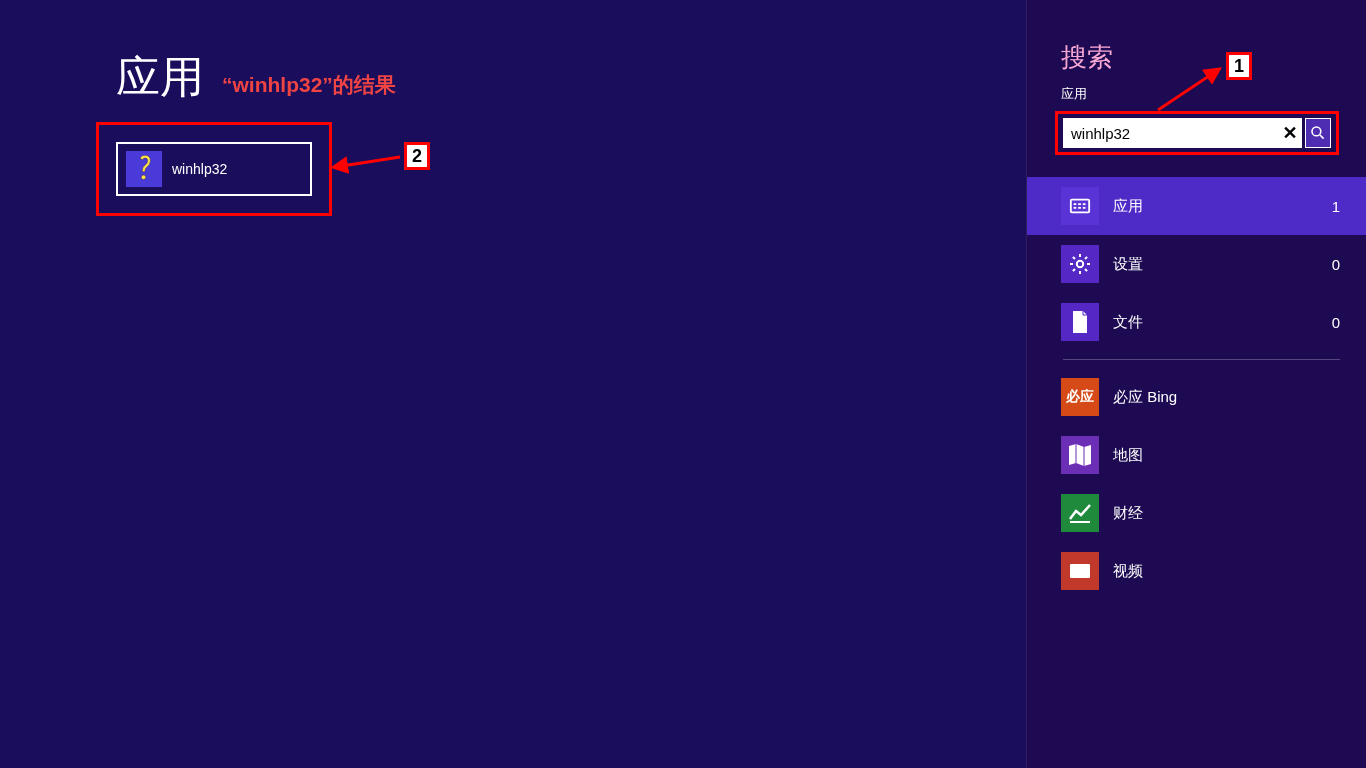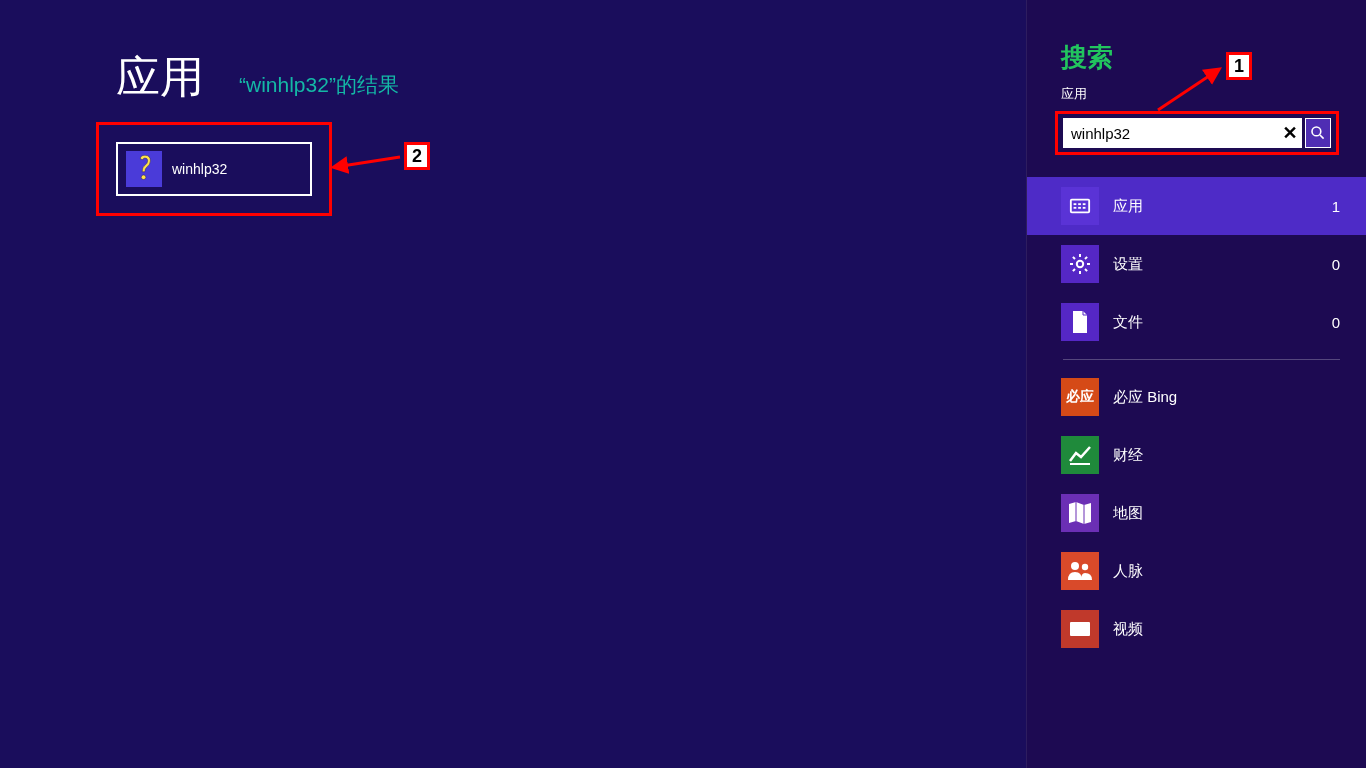--- a/index.html
+++ b/index.html
@@ -33,24 +33,23 @@
       gap: 18px;
     }
     
     .main-title {
       color: #fff;
       font-size: 44px;
       font-weight: 300;
     }
     
     .main-subtitle {
-      color: #14b8a6;
+      color: #ef4444;
       font-size: 21px;
-      font-weight: 400;
-      margin-left: 17px;
+      font-weight: 700;
     }
     
     
     .result-outer-box {
       position: absolute;
       left: 96px;
       top: 122px;
       width: 236px;
       height: 94px;
       border: 3px solid #ff0000;
@@ -111,23 +110,23 @@
       right: 0;
       top: 0;
       width: 340px;
       height: 768px;
       background: #1d0a52;
       border-left: 1px solid rgba(255,255,255,0.08);
       padding-top: 40px;
     }
     
     .side-title {
-      color: #22c55e;
+      color: #f9a8d4;
       font-size: 26px;
-      font-weight: 700;
+      font-weight: 400;
       padding-left: 34px;
       margin-bottom: 10px;
     }
     .side-sub {
       color: #fff;
       font-size: 13px;
       padding-left: 34px;
       margin-bottom: 8px;
     }
     
@@ -323,48 +322,37 @@
     </div>
   <div class="divider"></div>
   <div class="provider-list" id="provider-list">
       <div class="provider-item">
         <div class="provider-icon" style="background:#d54a17">
           <span style="color:#fff;font-size:14px;font-weight:600">必应</span>
         </div>
         <div class="provider-label">必应 Bing</div>
       </div>
       <div class="provider-item">
-        <div class="provider-icon" style="background:#1f8a3b">
-          <svg width="24" height="24" viewBox="0 0 24 24">
-            <polyline points="2,18 8,10 13,14 22,4" fill="none" stroke="#fff" stroke-width="2.5"></polyline>
-            <rect x="2" y="20" width="20" height="2" fill="#fff"></rect>
-          </svg>
-        </div>
-        <div class="provider-label">财经</div>
-      </div>
-      <div class="provider-item">
         <div class="provider-icon" style="background:#6b2fb5">
           <svg width="26" height="26" viewBox="0 0 26 26">
             <path d="M2 4 L9 2 L17 5 L24 3 L24 22 L17 24 L9 21 L2 23 Z" fill="#fff"></path>
             <line x1="9" y1="2" x2="9" y2="21" stroke="#6b2fb5" stroke-width="1"></line>
             <line x1="17" y1="5" x2="17" y2="24" stroke="#6b2fb5" stroke-width="1"></line>
           </svg>
         </div>
         <div class="provider-label">地图</div>
       </div>
       <div class="provider-item">
-        <div class="provider-icon" style="background:#d94a2a">
-          <svg width="26" height="22" viewBox="0 0 26 22">
-            <circle cx="8" cy="6" r="4" fill="#fff"></circle>
-            <circle cx="18" cy="7" r="3.2" fill="#fff"></circle>
-            <path d="M1 20 Q1 12 8 12 Q15 12 15 20 Z" fill="#fff"></path>
-            <path d="M14 20 Q14 13 18 13 Q25 13 25 20 Z" fill="#fff"></path>
-          </svg>
-        </div>
-        <div class="provider-label">人脉</div>
+        <div class="provider-icon" style="background:#1f8a3b">
+          <svg width="24" height="24" viewBox="0 0 24 24">
+            <polyline points="2,18 8,10 13,14 22,4" fill="none" stroke="#fff" stroke-width="2.5"></polyline>
+            <rect x="2" y="20" width="20" height="2" fill="#fff"></rect>
+          </svg>
+        </div>
+        <div class="provider-label">财经</div>
       </div>
       <div class="provider-item">
         <div class="provider-icon" style="background:#c0392b">
           <svg width="24" height="24" viewBox="0 0 24 24">
             <rect x="2" y="5" width="20" height="14" rx="1" fill="#fff"></rect>
           </svg>
         </div>
         <div class="provider-label">视频</div>
       </div>
     </div>

